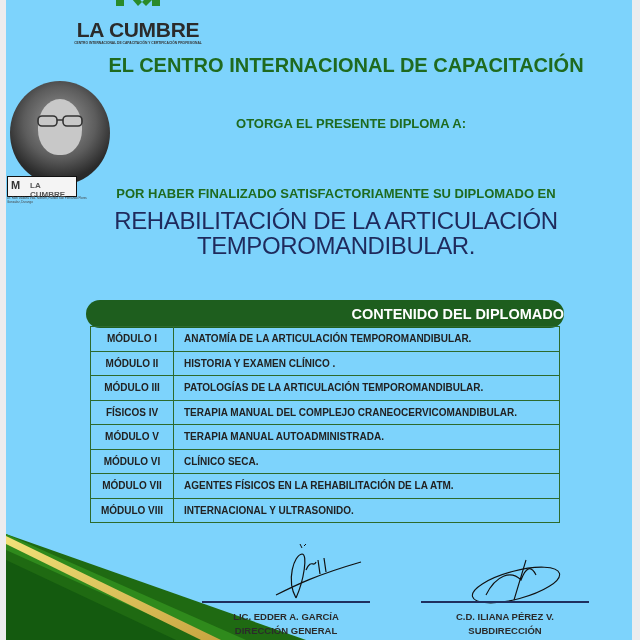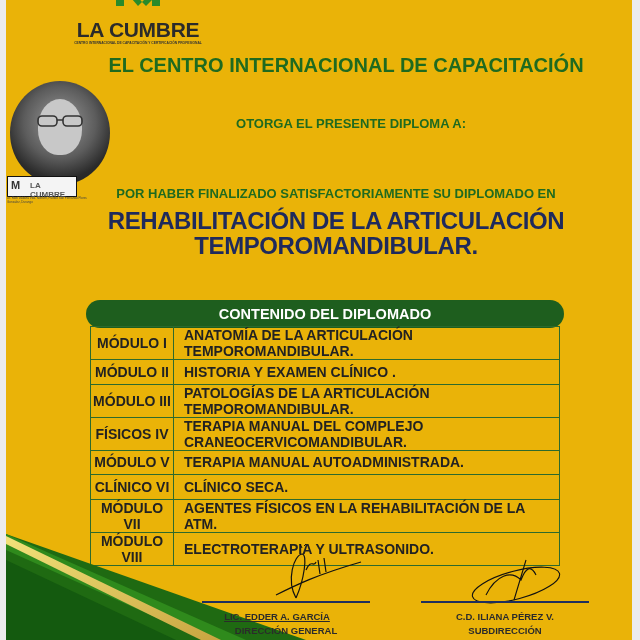--- a/index.html
+++ b/index.html
@@ -1,37 +1,37 @@
 <!DOCTYPE html>
 <html><head>
 <meta charset="utf-8">
 <style>
   html, body { margin:0; padding:0; }
   body { width:640px; height:640px; overflow:hidden; background:#ececee; font-family:"Liberation Sans", sans-serif; position:relative; }
-  .page { position:absolute; left:6px; top:0; width:626px; height:640px; background:#eab308; overflow:hidden; }
+  .page { position:absolute; left:6px; top:0; width:626px; height:640px; background:#7dd3fc; overflow:hidden; }
   .logo { position:absolute; left:64px; top:0; width:136px; text-align:center; }
   .logo-mark { position:absolute; left:42px; top:-8px; width:52px; height:16px; }
   .logo-name { position:absolute; left:0; top:18px; width:136px; font-size:21px; font-weight:bold; color:#2b2b2b; letter-spacing:-0.3px; }
   .logo-sub { position:absolute; left:0; top:41px; width:136px; font-size:3.3px; font-weight:bold; color:#333; white-space:nowrap; }
   .photo { position:absolute; left:4px; top:81px; width:100px; height:104px; border-radius:50%; background:radial-gradient(circle at 50% 40%, #9a9a9a 0%, #5c5c5c 45%, #2b2b2b 70%, #1a1a1a 100%); overflow:hidden; }
   .face { position:absolute; left:28px; top:18px; width:44px; height:56px; border-radius:50% 50% 45% 45%; background:#c8c8c8; }
   .glasses { position:absolute; left:25px; top:34px; width:50px; height:12px; }
   .badge { position:absolute; left:1px; top:176px; width:68px; height:19px; border:1.5px solid #111; background:#f4f4f4; font-size:8px; font-weight:bold; color:#555; }
   .badge-m { position:absolute; left:3px; top:2px; font-size:11px; color:#333; }
   .badge-t { position:absolute; left:22px; top:4px; }
   .badge-cap { position:absolute; left:1px; top:196px; width:92px; font-size:3px; color:#444; line-height:4px; }
   .inst { position:absolute; left:60px; top:54px; width:560px; text-align:center; font-size:20px; font-weight:bold; color:#1f6a1f; line-height:22px; }
   .grant { position:absolute; left:90px; top:116px; width:510px; text-align:center; font-size:13px; font-weight:bold; color:#1f6a1f; }
   .name { position:absolute; left:90px; top:133px; width:510px; text-align:center; font-family:"Liberation Serif", serif; font-size:33px; color:#1f2f5e; }
   .reason { position:absolute; left:80px; top:186px; width:500px; text-align:center; font-size:13px; font-weight:bold; color:#1f6a1f; }
-  .course { position:absolute; left:80px; top:208px; width:500px; text-align:center; font-size:24px; font-weight:700; color:#1f2a5c; line-height:25px; letter-spacing:-0.4px; }
+  .course { position:absolute; left:80px; top:208px; width:500px; text-align:center; font-size:24px; font-weight:400; color:#1f2a5c; line-height:25px; letter-spacing:-0.4px; }
   .hours { position:absolute; left:80px; top:273px; width:500px; text-align:center; font-size:14px; font-weight:bold; color:#1f6a1f; }
-  .tbl-head { position:absolute; left:80px; top:300px; width:478px; height:28px; background:#1e5e1e; border-radius:14px; color:#fff; text-align:center; font-size:14.5px; font-weight:bold; line-height:28px; }
+  .tbl-head { position:absolute; left:80px; top:300px; width:478px; height:28px; background:#1e5e1e; border-radius:14px; color:#fff; text-align:right; font-size:14.5px; font-weight:bold; line-height:28px; }
   .tbl { position:absolute; left:84px; top:326px; width:470px; border-collapse:collapse; }
-  .tbl td { border:1.5px solid #2d6a2d; height:23.5px; font-size:14px; font-weight:bold; color:#222; padding:0; }
+  .tbl td { border:1.5px solid #2d6a2d; height:23.5px; font-size:10px; font-weight:bold; color:#222; padding:0; }
   .tbl td.mod { width:82px; text-align:center; }
   .tbl td.desc { padding-left:10px; }
   .swoosh { position:absolute; left:0; top:530px; width:300px; height:110px; }
   .sig { position:absolute; }
   .sig-line { position:absolute; height:2px; background:#1f2f5e; }
   .sig-name { position:absolute; text-align:center; font-size:9.5px; font-weight:bold; color:#2b2b2b; line-height:14px; }
 </style>
 </head>
 <body>
 
@@ -92,30 +92,30 @@
         </tr>
       <tr>
           <td class="mod">FÍSICOS IV</td>
           <td class="desc">TERAPIA MANUAL DEL COMPLEJO CRANEOCERVICOMANDIBULAR.</td>
         </tr>
       <tr>
           <td class="mod">MÓDULO V</td>
           <td class="desc">TERAPIA MANUAL AUTOADMINISTRADA.</td>
         </tr>
       <tr>
-          <td class="mod">CLÍNICO VI</td>
+          <td class="mod">MÓDULO VI</td>
           <td class="desc">CLÍNICO SECA.</td>
         </tr>
       <tr>
           <td class="mod">MÓDULO VII</td>
           <td class="desc">AGENTES FÍSICOS EN LA REHABILITACIÓN DE LA ATM.</td>
         </tr>
       <tr>
           <td class="mod">MÓDULO VIII</td>
-          <td class="desc">ELECTROTERAPIA Y ULTRASONIDO.</td>
+          <td class="desc">INTERNACIONAL Y ULTRASONIDO.</td>
         </tr>
     </tbody>
   </table>
 
   <svg class="swoosh" viewBox="0 0 300 110">
     <defs>
       <linearGradient id="gold" x1="0" y1="0" x2="1" y2="1">
         <stop offset="0" stop-color="#f2e27a"></stop>
         <stop offset="1" stop-color="#c9a540"></stop>
       </linearGradient>
@@ -125,21 +125,21 @@
     <polygon points="0,6 215,110 195,110 0,14" fill="url(#gold)"></polygon>
     <polygon points="0,30 170,110 0,110" fill="#145a0f"></polygon>
   </svg>
 
   <div class="sig">
     <svg style="position:absolute;left:250px;top:540px;width:110px;height:62px;" viewBox="0 0 110 62">
       <path d="M20,55 C40,45 60,35 105,22 M40,58 C30,40 38,15 46,14 C52,14 48,40 40,58 M50,30 C55,18 58,28 60,22 M62,20 L64,34 M68,18 L70,32" stroke="#111" stroke-width="1.2" fill="none"></path>
       <path d="M44,4 L46,8 M48,6 L50,4" stroke="#111" stroke-width="1" fill="none"></path>
     </svg>
     <div class="sig-line" style="left:196px;top:601px;width:168px;"></div>
-    <div class="sig-name" style="left:181px;top:610px;width:180px;text-decoration:underline;">LIC. EDDER A. GARCÍA</div>
+    <div class="sig-name" style="left:190px;top:610px;width:180px;">LIC. EDDER A. GARCÍA</div>
     <div class="sig-name" style="left:190px;top:624px;width:180px;">DIRECCIÓN GENERAL</div>
   </div>
 
   <div class="sig">
     <svg style="position:absolute;left:460px;top:555px;width:100px;height:50px;" viewBox="0 0 100 50">
       <ellipse cx="50" cy="30" rx="45" ry="14" transform="rotate(-15 50 30)" stroke="#111" stroke-width="1.1" fill="none"></ellipse>
       <path d="M20,40 C30,20 45,15 55,25 C60,12 65,10 70,20 M60,5 L48,45" stroke="#111" stroke-width="1.1" fill="none"></path>
     </svg>
     <div class="sig-line" style="left:415px;top:601px;width:168px;"></div>
     <div class="sig-name" style="left:409px;top:610px;width:180px;">C.D. ILIANA PÉREZ V.</div>

